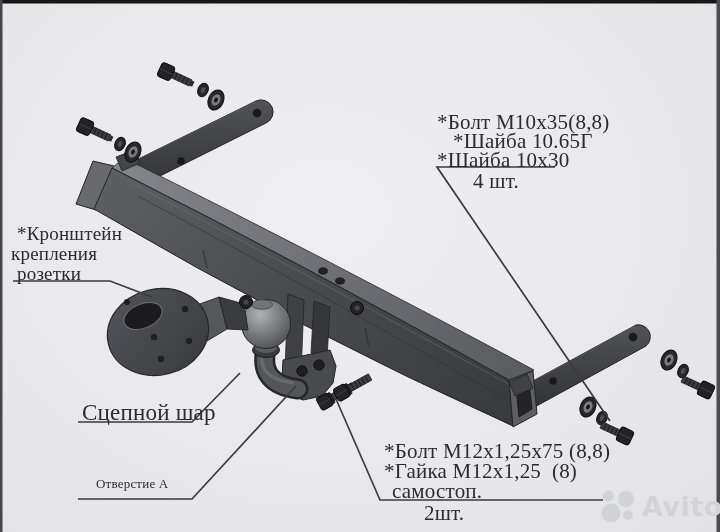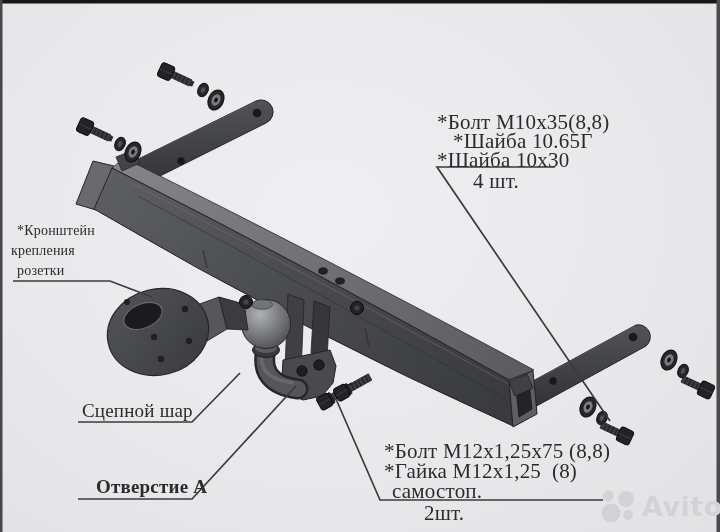--- a/index.html
+++ b/index.html
@@ -8,21 +8,21 @@
     background:radial-gradient(ellipse at 45% 40%, #efeff1 0%, #e9e9eb 55%, #e2e2e4 100%);
     font-family:"Liberation Serif","DejaVu Serif",serif;
   }
   #stage{position:absolute;left:0;top:0;width:720px;height:532px;}
   .lbl{
     position:absolute;
     font-family:"Liberation Serif","DejaVu Serif",serif;
     font-size:21px;line-height:1;color:#2b2b2d;white-space:pre;
     letter-spacing:.2px;
   }
-  .lbl.big{font-size:14px;}
+  .lbl.big{font-size:19px;}
   .lbl.center{text-align:center;}
   #watermark{
     position:absolute;left:599px;top:486px;display:flex;align-items:center;gap:3px;
     color:#d2d3d5;
   }
   #watermark .wm-text{
     font-family:"DejaVu Sans","Liberation Sans",sans-serif;
     font-weight:bold;font-size:27px;letter-spacing:.5px;line-height:1;
   }
 </style>
@@ -227,22 +227,22 @@
 
 <div class="lbl" style="left:437px;top:112px;">*Болт М10х35(8,8)</div>
 <div class="lbl" style="left:453px;top:131px;">*Шайба 10.65Г</div>
 <div class="lbl" style="left:437px;top:150px;">*Шайба 10х30</div>
 <div class="lbl center" style="left:437px;top:171px;width:118px;">4 шт.</div>
 
 <div class="lbl big" style="left:17px;top:224px;">*Кронштейн</div>
 <div class="lbl big" style="left:11px;top:244px;">крепления</div>
 <div class="lbl big" style="left:17px;top:264px;">розетки</div>
 
-<div class="lbl" style="left:82px;top:401px;font-size:19px;">Сцепной шар</div>
-<div class="lbl" style="left:96px;top:477px;font-size:19px;font-weight:bold;">Отверстие А</div>
+<div class="lbl" style="left:82px;top:401px;font-size:23px;">Сцепной шар</div>
+<div class="lbl" style="left:96px;top:477px;font-size:13px;">Отверстие А</div>
 
 <div class="lbl" style="left:384px;top:441px;">*Болт М12х1,25х75 (8,8)</div>
 <div class="lbl" style="left:384px;top:461px;">*Гайка М12х1,25  (8)</div>
 <div class="lbl" style="left:392px;top:481px;">самостоп.</div>
 <div class="lbl" style="left:424px;top:503px;">2шт.</div>
 
 <div id="watermark">
   <svg width="40" height="40" viewBox="0 0 40 40">
     <circle cx="12" cy="27" r="9.5" fill="#d2d3d5"></circle>
     <circle cx="27" cy="13" r="8" fill="#d2d3d5"></circle>

